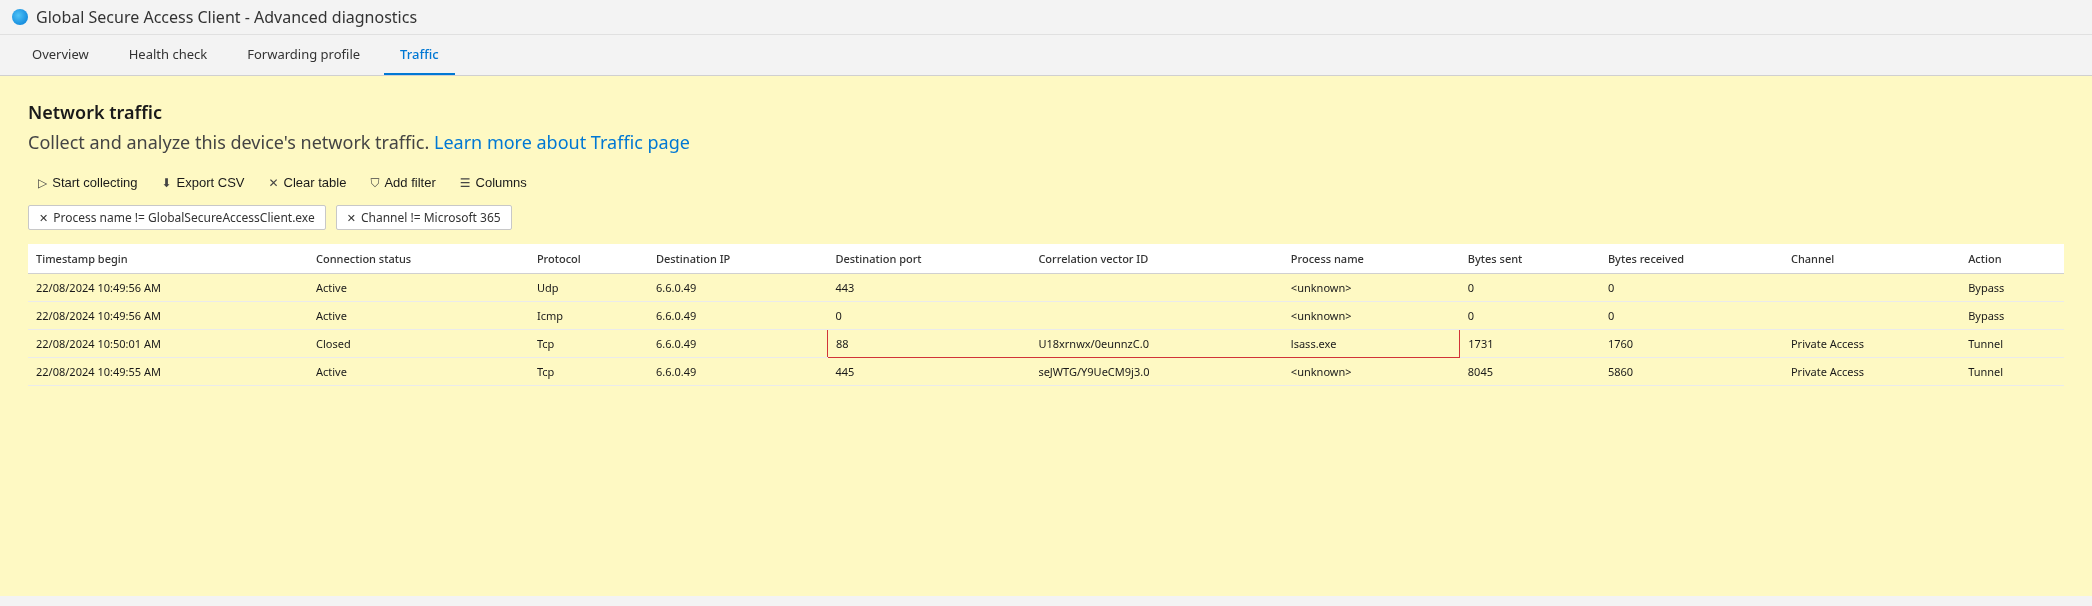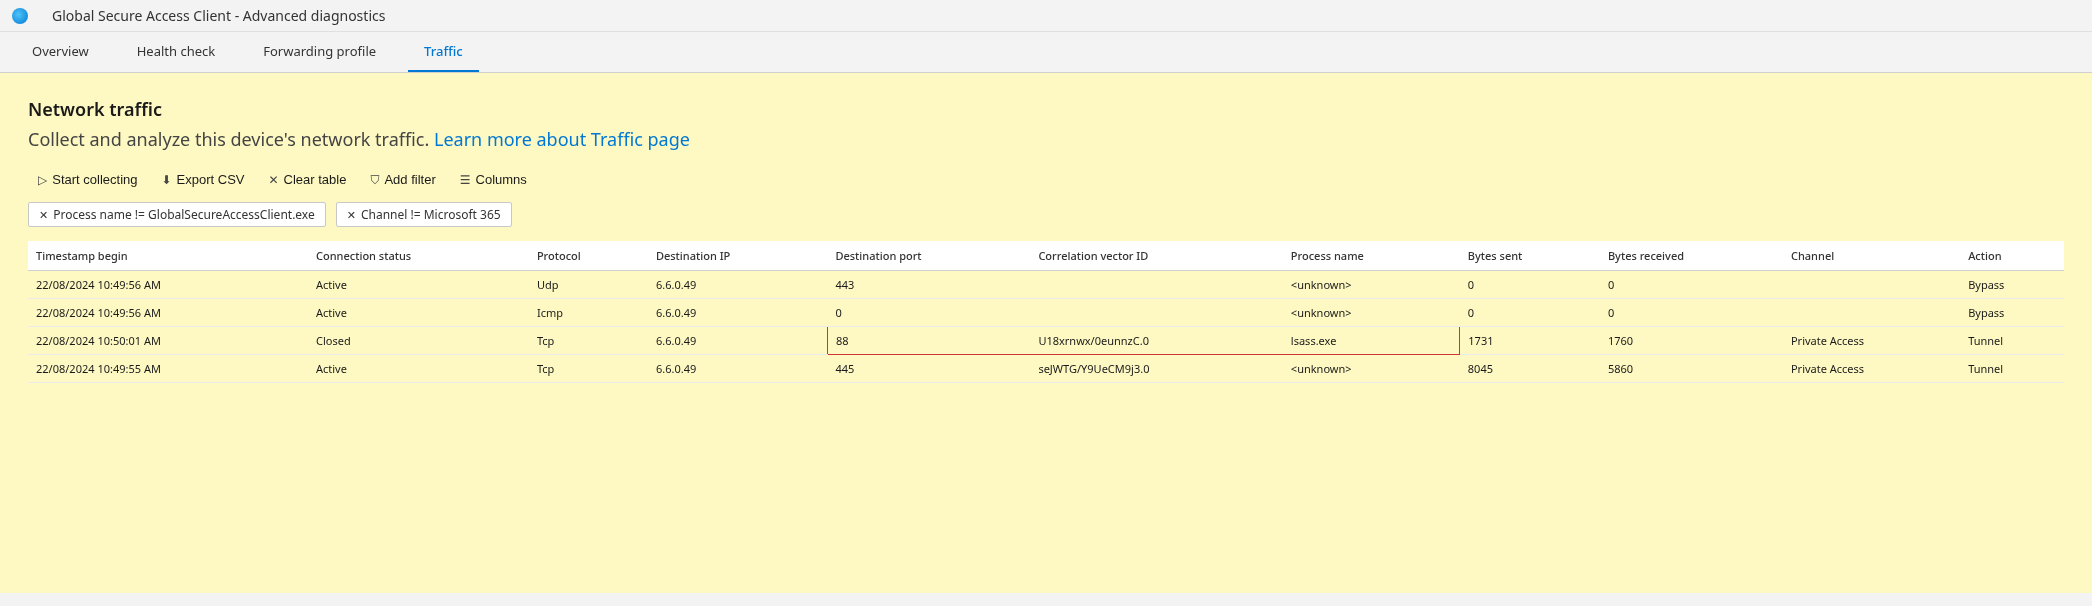--- a/index.html
+++ b/index.html
@@ -6,41 +6,41 @@
     body {
       font-family: 'Segoe UI', system-ui, -apple-system, sans-serif;
       font-size: 13px;
       background: #f3f3f3;
       color: #1a1a1a;
       min-width: 1046px;
     }
     .title-bar {
       display: flex;
       align-items: center;
-      gap: 24px;
+      gap: 8px;
       padding: 6px 12px;
       background: #f3f3f3;
       border-bottom: 1px solid #e0e0e0;
-      font-size: 14px;
+      font-size: 16px;
       color: #333;
     }
     .title-bar-icon {
       width: 16px;
       height: 16px;
       border-radius: 50%;
       background: radial-gradient(circle at 40% 40%, #4fc3f7, #0078d4);
       flex-shrink: 0;
     }
     .nav-bar {
       display: flex;
       align-items: flex-end;
       padding: 0 16px;
       background: #f3f3f3;
       border-bottom: 1px solid #d0d0d0;
-      gap: 16px;
+      gap: 8px;
     }
     .nav-item {
       padding: 10px 16px;
       cursor: pointer;
       font-size: 13px;
       color: #333;
       border-bottom: 2px solid transparent;
       white-space: nowrap;
       user-select: none;
     }

